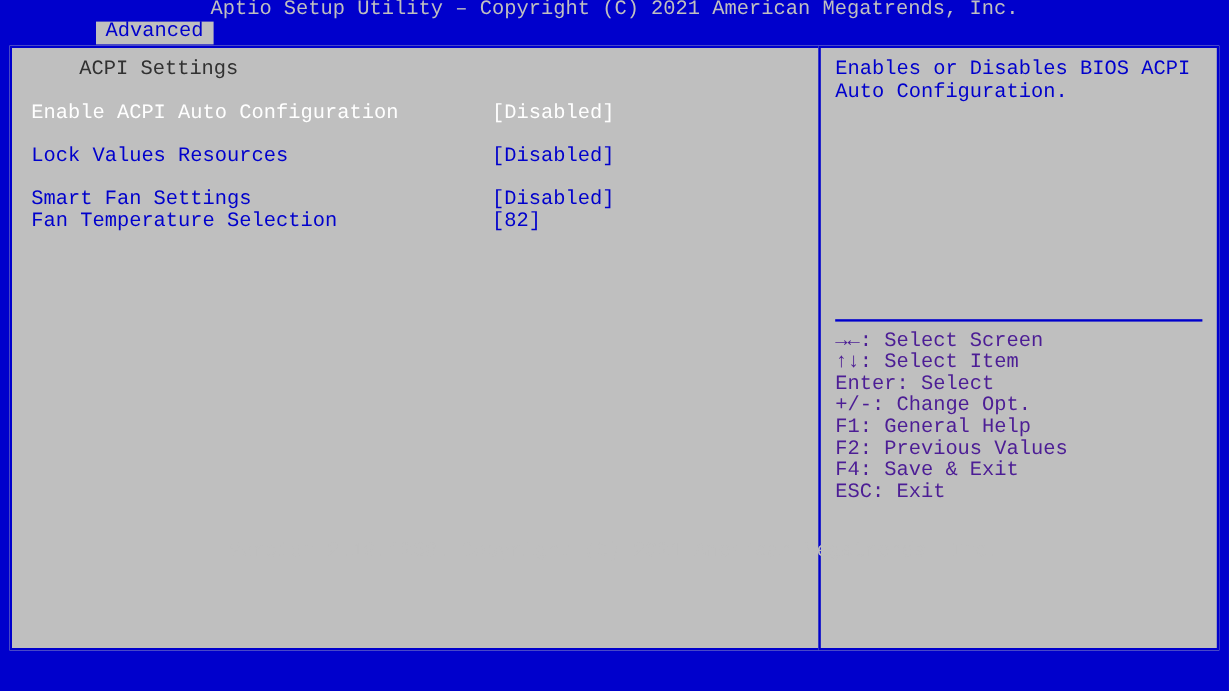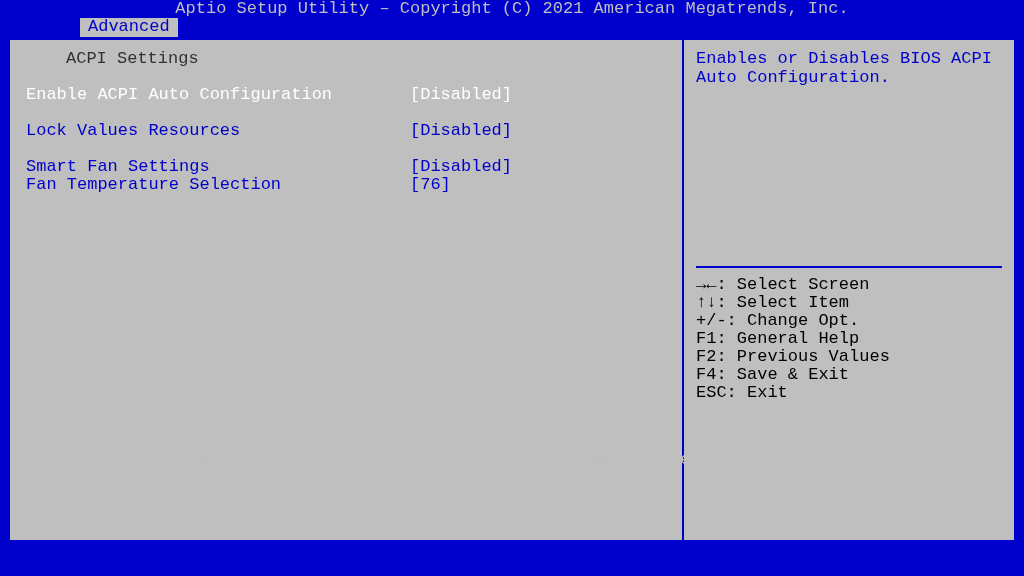--- a/index.html
+++ b/index.html
@@ -93,21 +93,21 @@
   }
   .help-text {
     color: #0000cc;
     min-height: 212px;
   }
   .divider {
     border-top: 2px solid #0000cc;
     margin: 4px 0 8px 0;
   }
   .hotkeys {
-    color: #000000;
+    color: #4c1d95;
   }
   .hotkeys .hk {
     height: 18px;
   }
   .footer {
     width: 100%;
     height: 18px;
     color: #bfbfbf;
     text-align: center;
     padding-top: 0px;
@@ -157,33 +157,34 @@
 
         <div class="gap"></div>
 
         <div class="row normal">
           <span class="label">Smart Fan Settings</span>
           <span class="value">[Disabled]</span>
         </div>
 
         <div class="row normal">
           <span class="label">Fan Temperature Selection</span>
-          <span class="value">[76]</span>
+          <span class="value">[82]</span>
         </div>
       </div>
 
       <div class="side-panel">
         <div class="help-text">
           <div>Enables or Disables BIOS ACPI</div>
           <div>Auto Configuration.</div>
         </div>
         <div class="divider"></div>
         <div class="hotkeys">
           <div class="hk">→←: Select Screen</div>
           <div class="hk">↑↓: Select Item</div>
+          <div class="hk">Enter: Select</div>
           <div class="hk">+/-: Change Opt.</div>
           <div class="hk">F1: General Help</div>
           <div class="hk">F2: Previous Values</div>
           <div class="hk">F4: Save &amp; Exit</div>
           <div class="hk">ESC: Exit</div>
         </div>
       </div>
 
     </div>
   </div>

